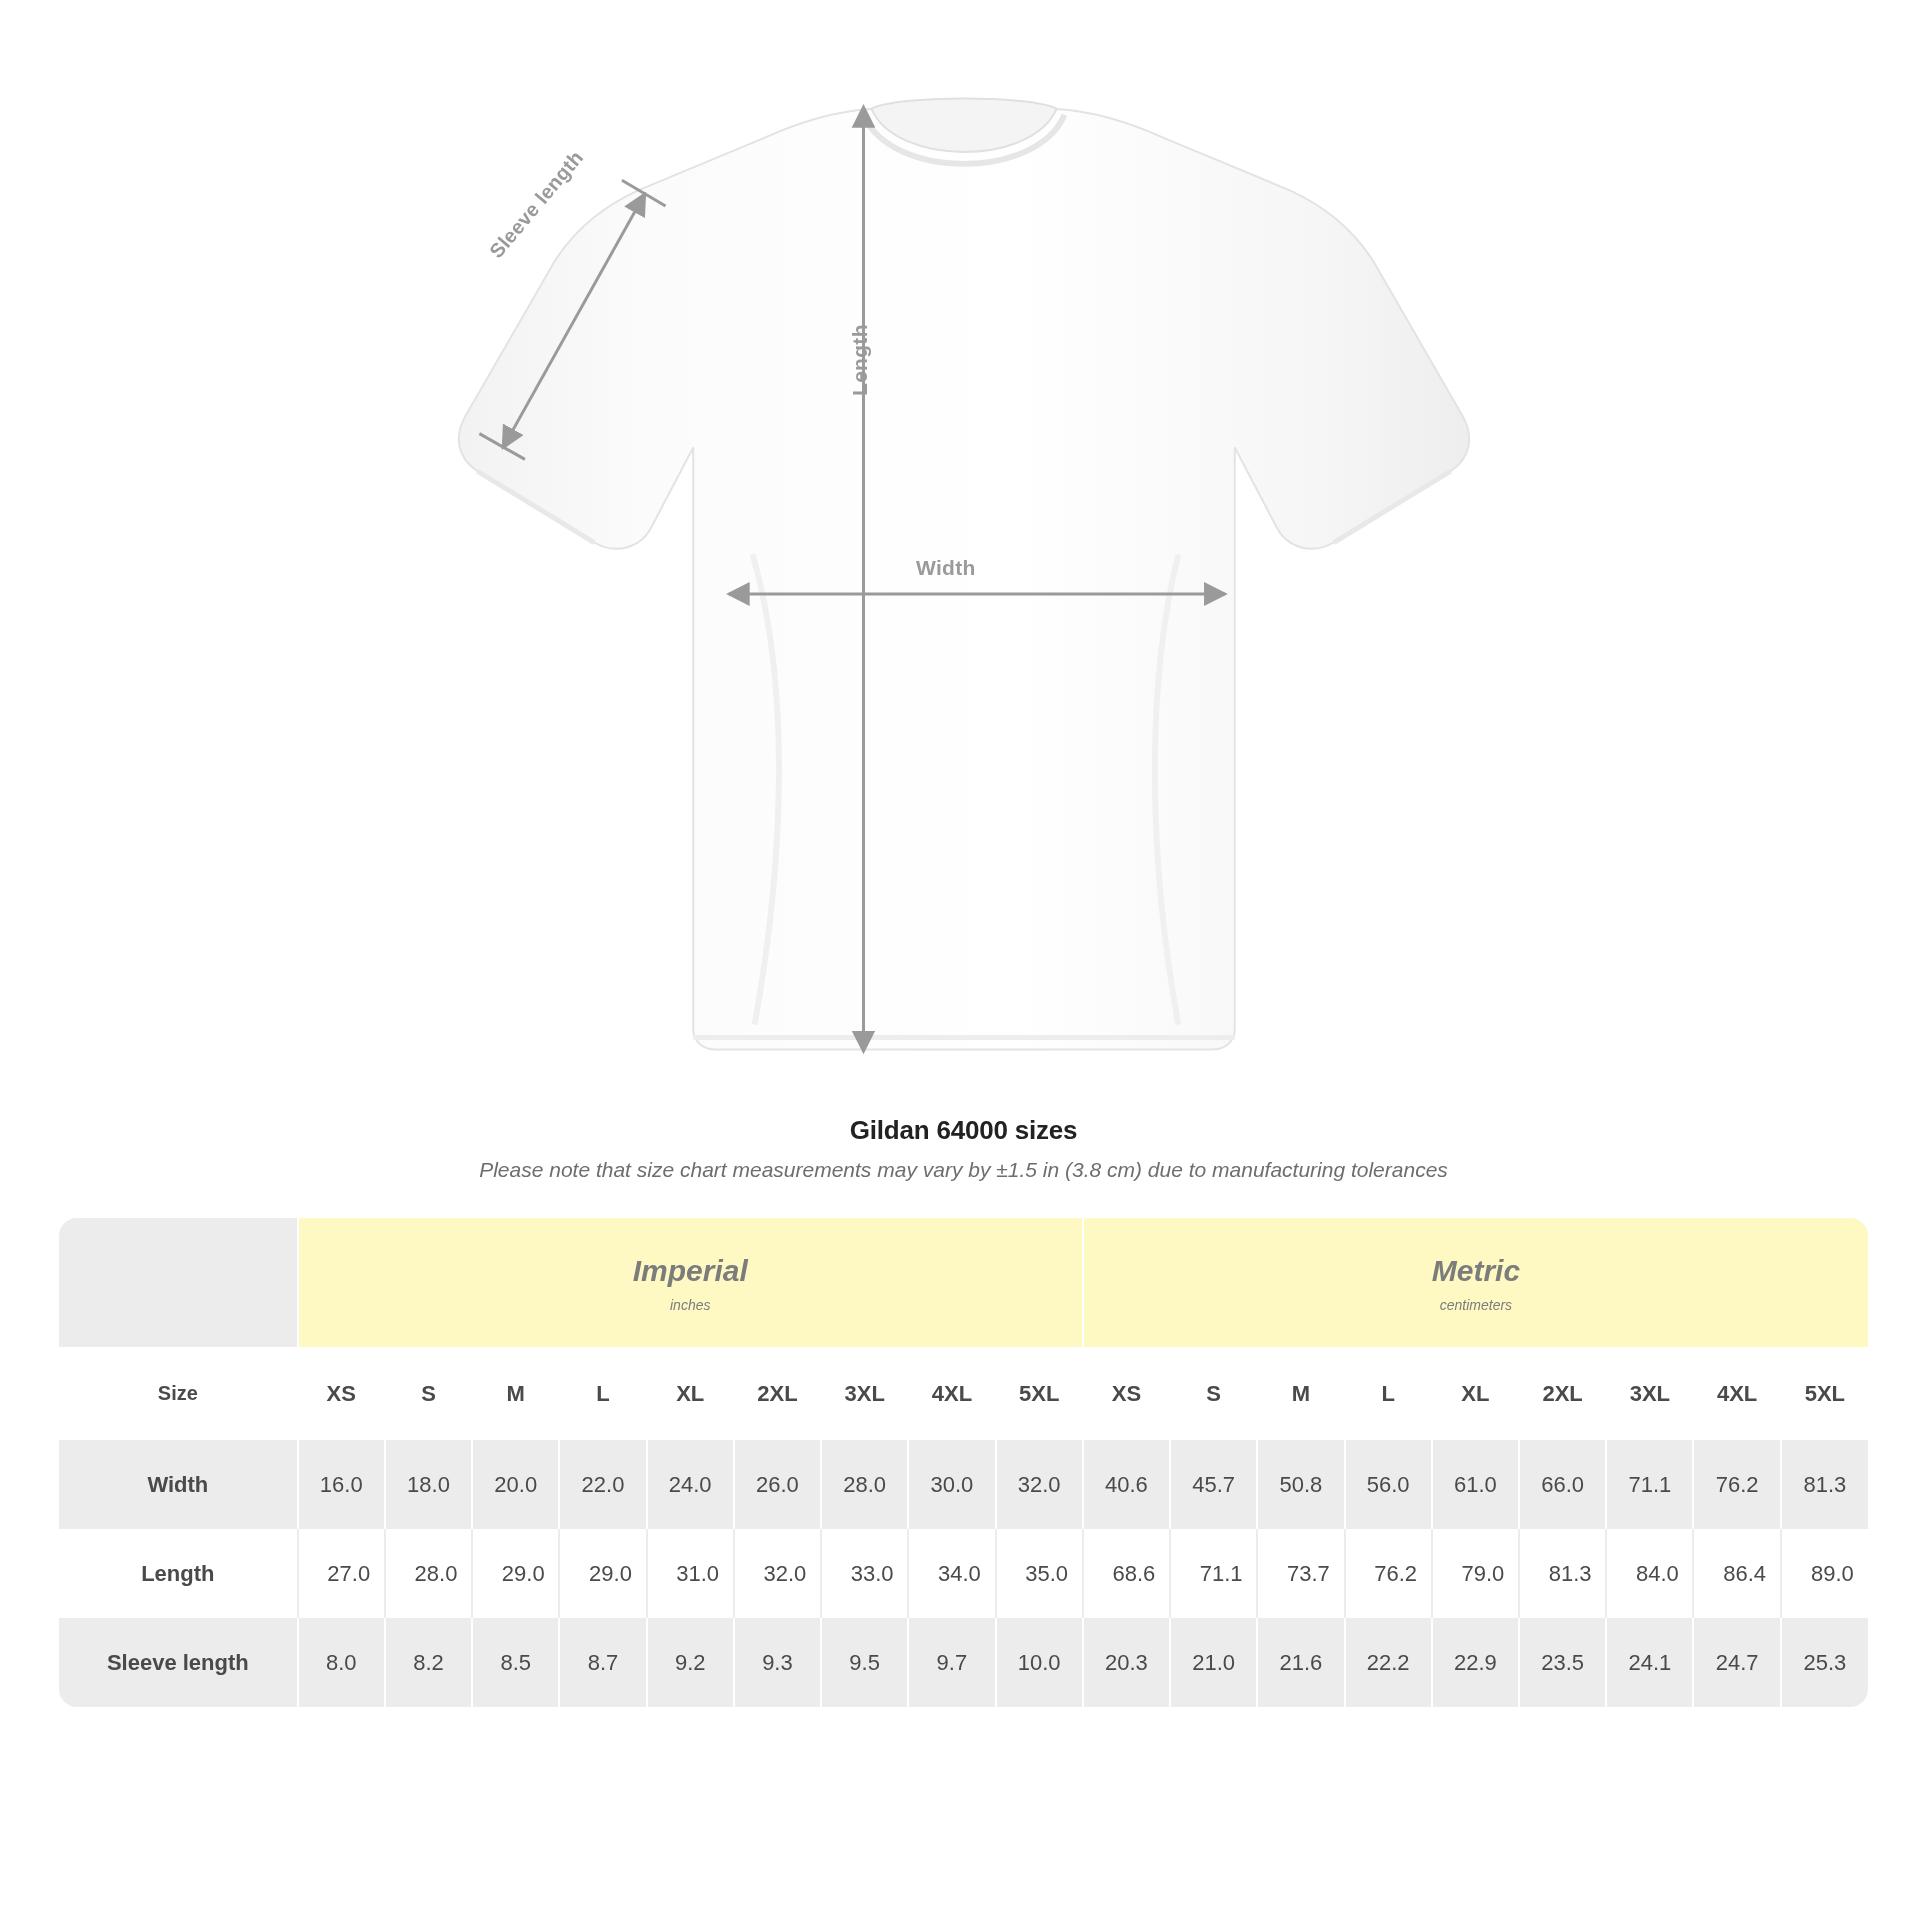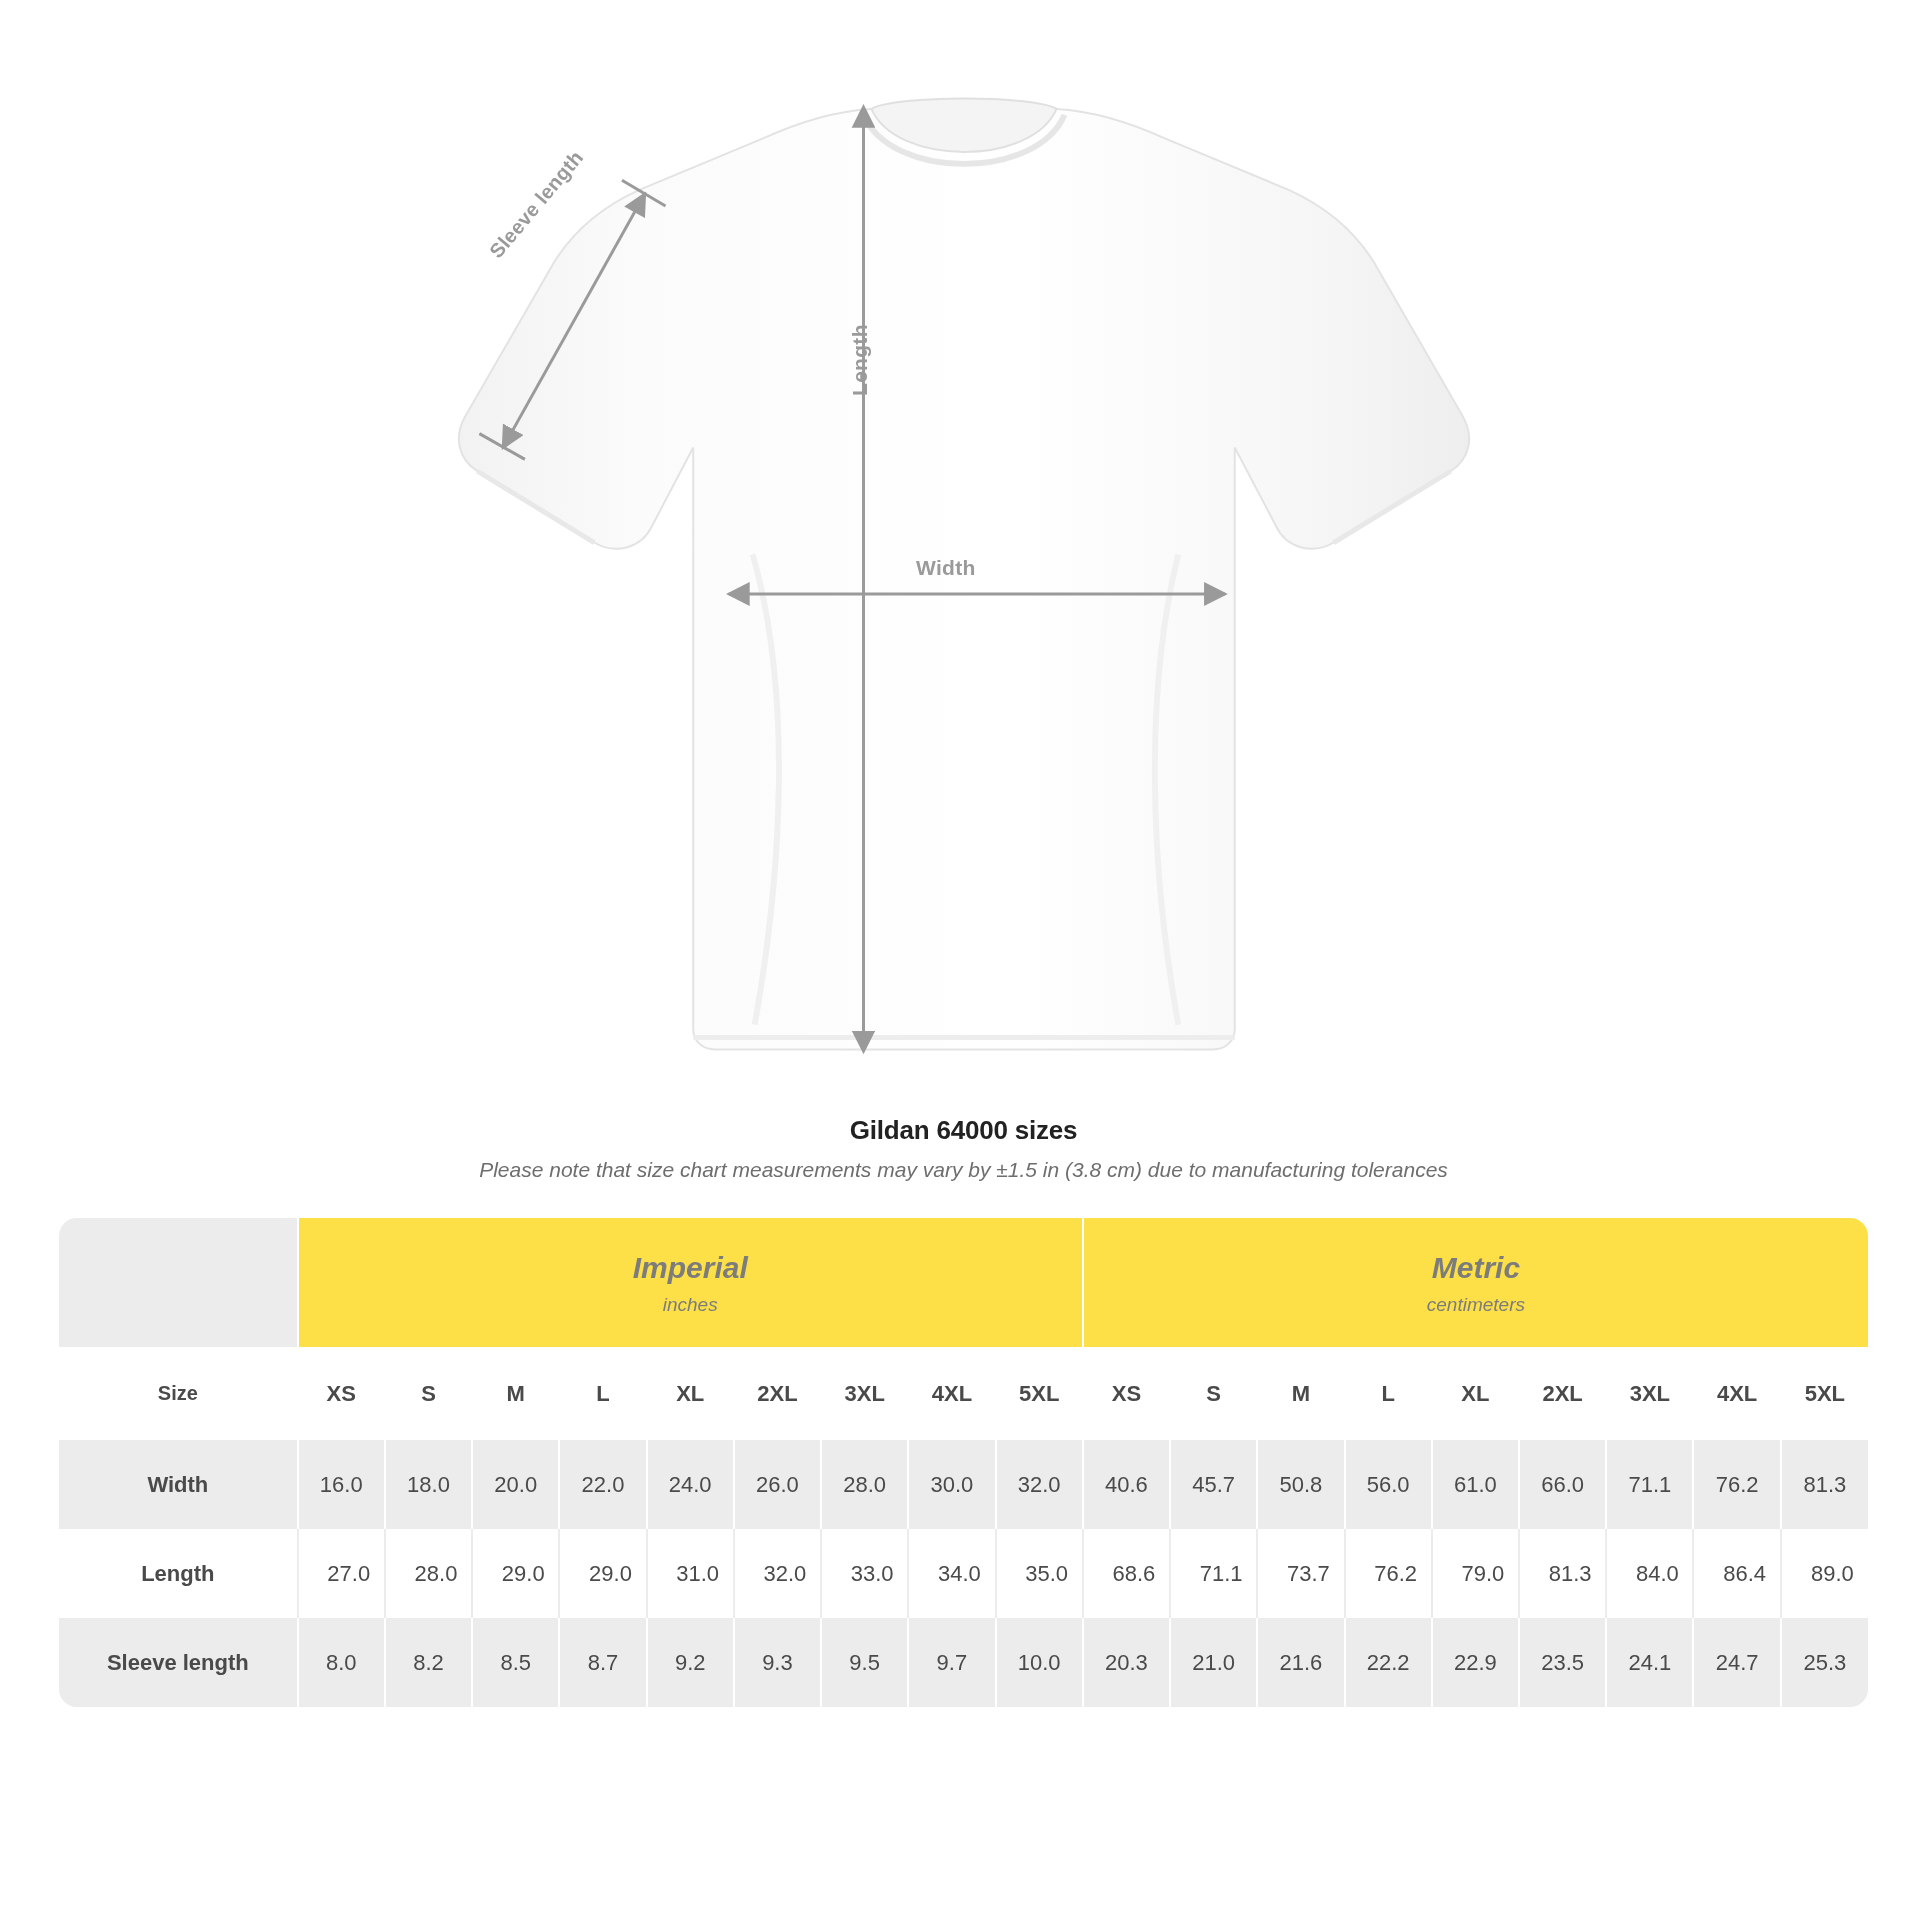--- a/index.html
+++ b/index.html
@@ -85,34 +85,34 @@
   table.size-table td,
   table.size-table th {
     text-align: center;
     vertical-align: middle;
     font-size: 22px;
     color: #4a4a4a;
     border: none;
   }
   
   .unit-row td {
-    background: #fde047;
+    background: #fef9c3;
     height: 129px;
     padding: 0;
   }
   .unit-row td.corner { background: #ececec; }
   .unit-name {
     font-size: 30px;
     font-style: italic;
     font-weight: bold;
     color: #7c7c7c;
     line-height: 1.2;
   }
   .unit-sub {
-    font-size: 19px;
+    font-size: 14px;
     font-style: italic;
     color: #7c7c7c;
     margin-top: 8px;
   }
   
   .size-row td {
     background: #ffffff;
     height: 91px;
     font-weight: bold;
     color: #5a5a5a;

